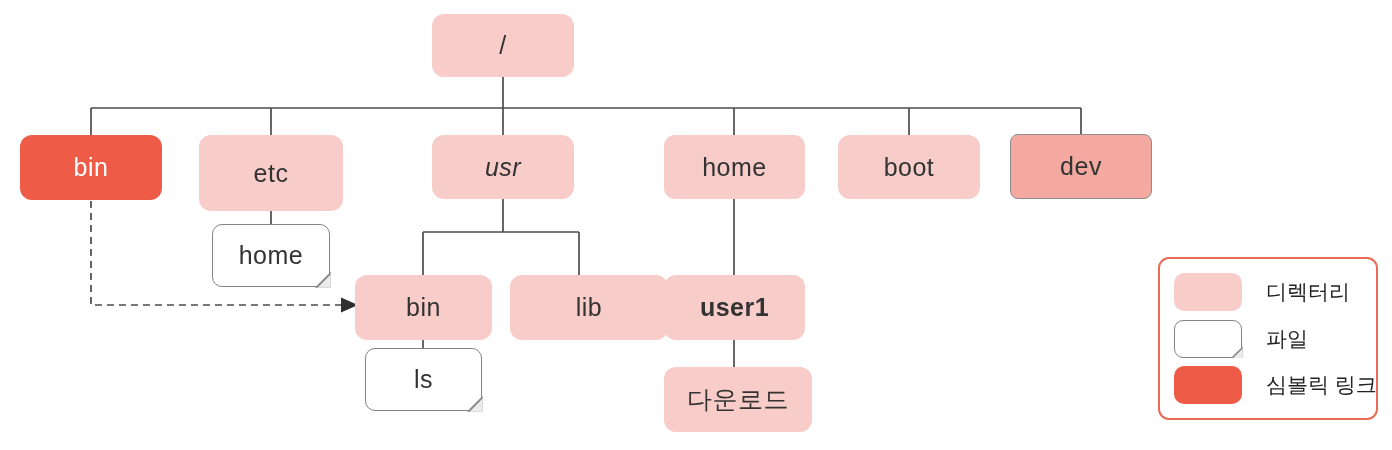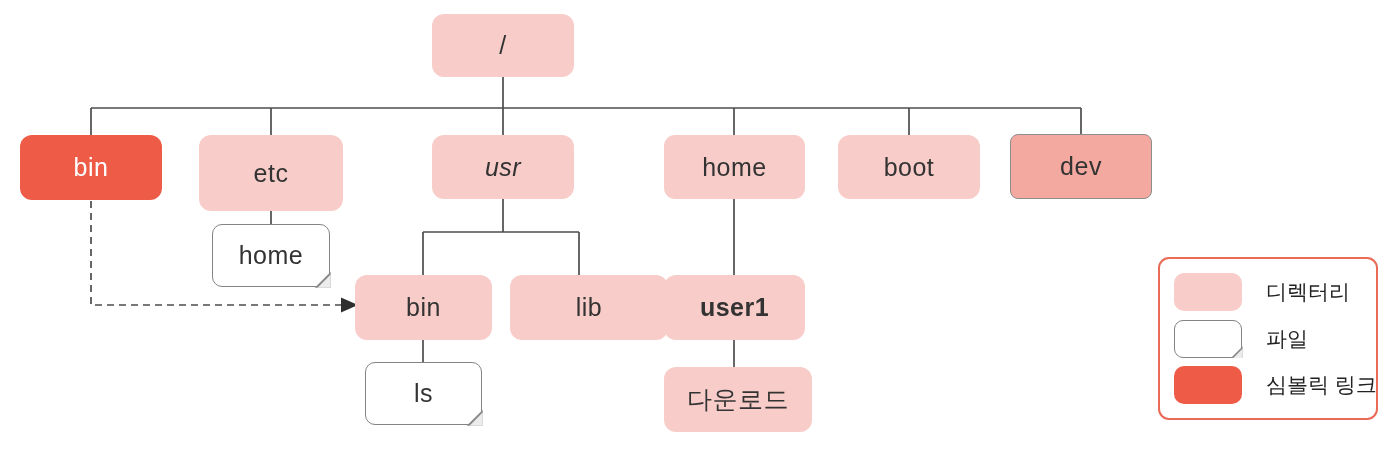--- a/index.html
+++ b/index.html
@@ -187,21 +187,21 @@
   </div>
 
   <div class="node dir" style="left:510px; top:275px; width:158px; height:65px;">
     <span>lib</span>
   </div>
 
   <div class="node dir" style="left:664px; top:275px; width:141px; height:65px;font-weight:bold;">
     <span>user1</span>
   </div>
 
-  <div class="node file" style="left:365px; top:362px; width:117px; height:63px;">
+  <div class="node file" style="left:365px; top:348px; width:117px; height:63px;">
     <span>ls</span>
   </div>
 
   <div class="node dir" style="left:664px; top:367px; width:148px; height:65px;">
     <span>다운로드</span>
   </div>
 
   <div class="legend">
     <div class="legend-row">
       <div class="sw sw-dir"></div>

